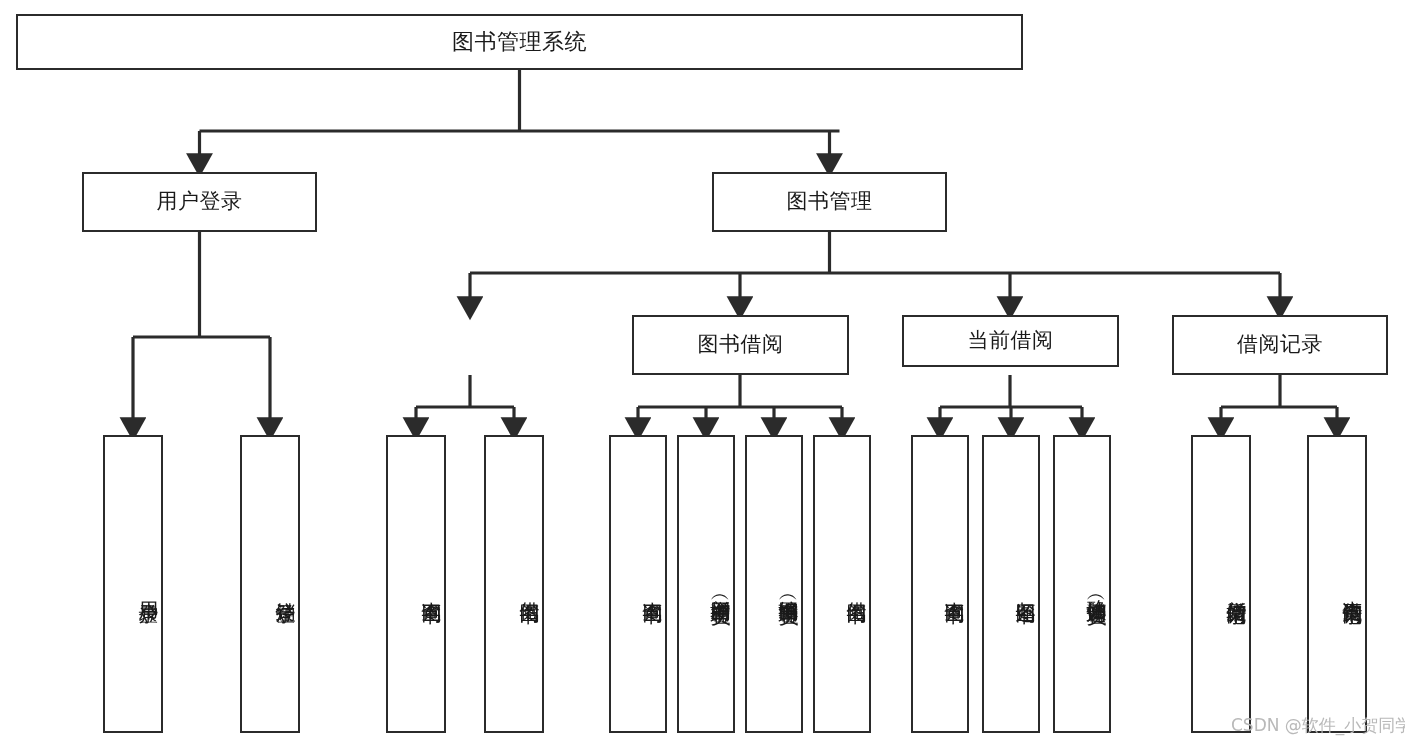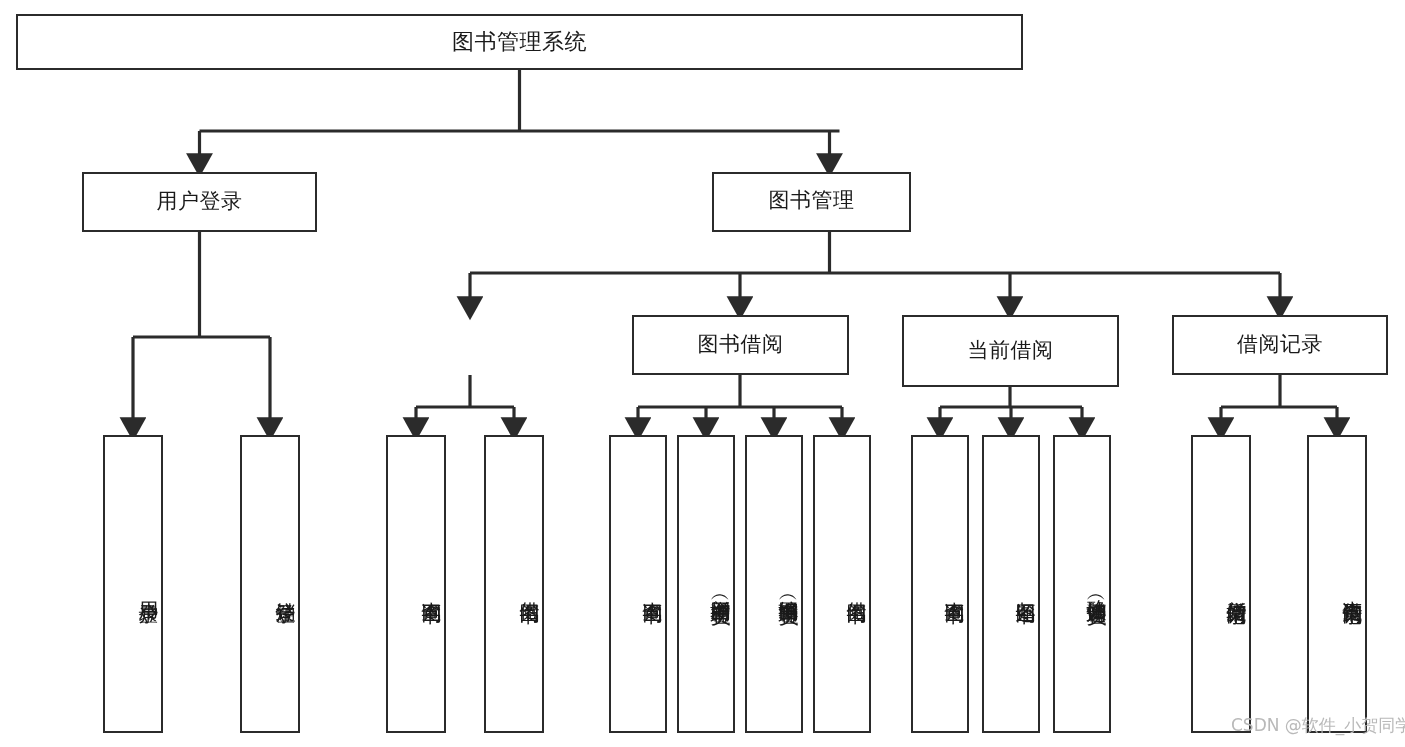--- a/index.html
+++ b/index.html
@@ -129,28 +129,28 @@
     </g>
   </svg>
 
   <div class="node node-h node-root" style="left:16px; top:14px; width:1007px; height:56px;">
     <span>图书管理系统</span>
   </div>
 
   <div class="node node-h" style="left:82px; top:172px; width:235px; height:60px;">
     <span>用户登录</span>
   </div>
-  <div class="node node-h" style="left:712px; top:172px; width:199px; height:60px;font-family:Liberation Mono, monospace;">
+  <div class="node node-h" style="left:712px; top:172px; width:235px; height:60px;">
     <span>图书管理</span>
   </div>
 
   <div class="node node-h" style="left:632px; top:315px; width:217px; height:60px;">
     <span>图书借阅</span>
   </div>
-  <div class="node node-h" style="left:902px; top:315px; width:217px; height:72px;">
+  <div class="node node-h" style="left:902px; top:315px; width:217px; height:52px;">
     <span>当前借阅</span>
   </div>
   <div class="node node-h" style="left:1172px; top:315px; width:216px; height:60px;">
     <span>借阅记录</span>
   </div>
 
   <div class="node node-v" style="left:103px; top:435px; width:60px; height:298px;">
     <span>用户登录</span>
   </div>
   <div class="node node-v" style="left:240px; top:435px; width:60px; height:298px;">

